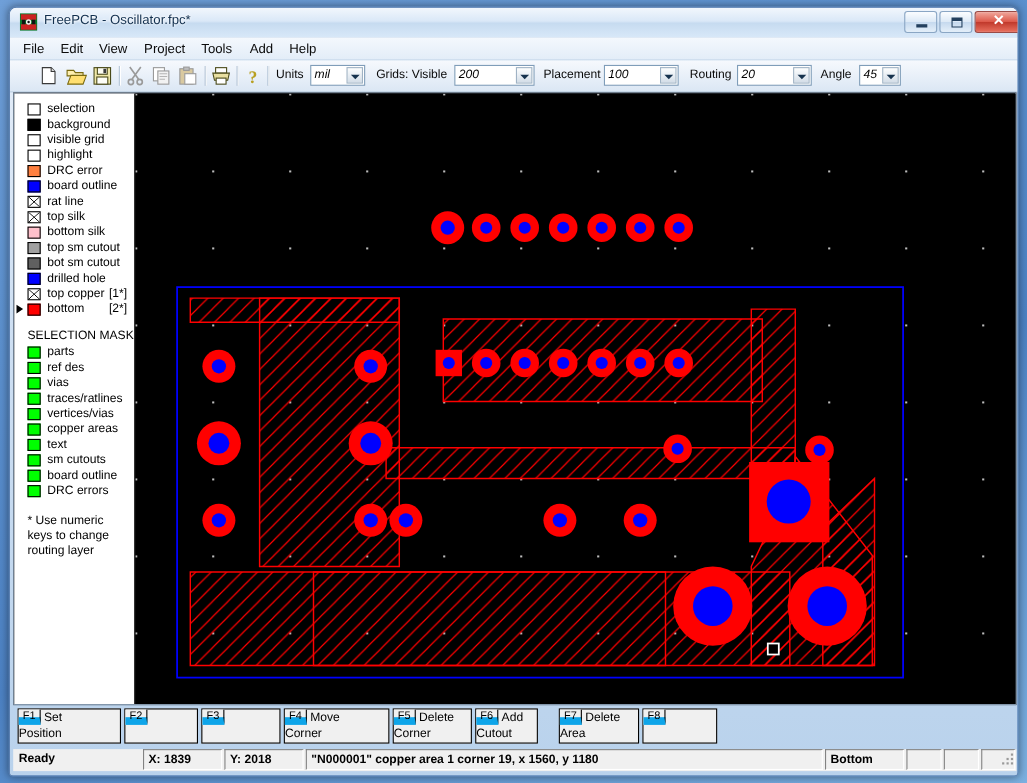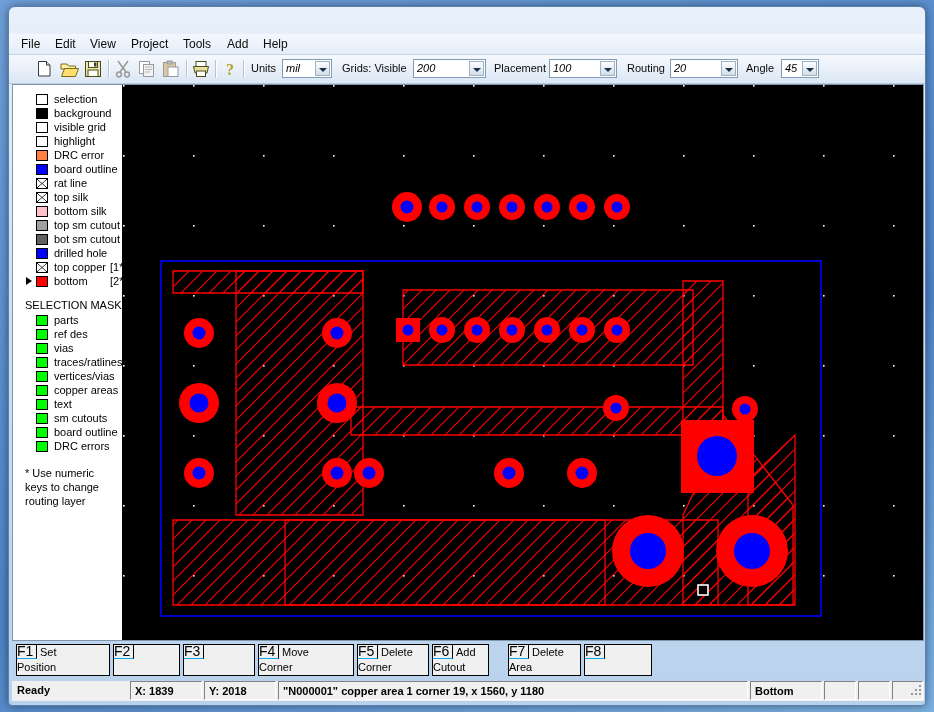--- a/index.html
+++ b/index.html
@@ -90,21 +90,21 @@
   
   #client{
     position:absolute;left:3px;top:77px;width:912px;height:557px;
     background:#000;border:1px solid #8296ab;box-sizing:border-box;
   }
   #sidebar{
     position:absolute;left:0;top:0;width:110px;height:100%;
     background:#ffffff;border-right:1px solid #000;box-sizing:border-box;
     overflow:hidden;
   }
-  .layer-row{position:relative;height:14px;cursor:default;margin-left:11px;}
+  .layer-row{position:relative;height:14px;cursor:default;}
   .swatch{
     position:absolute;left:12px;top:1px;width:12px;height:11px;
     border:1px solid #000;box-sizing:border-box;
   }
   .swatch.hatch:after{
     content:"";position:absolute;left:0;top:0;right:0;bottom:0;
     background:
       linear-gradient(to top right,transparent calc(50% - .6px),#000 50%,transparent calc(50% + .6px)),
       linear-gradient(to bottom right,transparent calc(50% - .6px),#000 50%,transparent calc(50% + .6px));
   }
@@ -125,22 +125,22 @@
   
   #fkeys{
     position:absolute;left:3px;top:636px;width:912px;height:36px;
   }
   .fkey{
     position:absolute;top:1px;height:32px;
     background:#f0f0f0;border:1px solid #000;box-sizing:border-box;cursor:default;
   }
   .fkey .tag{
     position:absolute;left:0;top:0;width:20px;height:14px;
-    border-right:1px solid #000;border-bottom:1px solid #0ea5e9;box-sizing:border-box;
-    font-size:14px;line-height:13px;color:#000;background:#f0f0f0;
+    border-right:1px solid #000;border-bottom:7px solid #0ea5e9;box-sizing:border-box;
+    font-size:10px;line-height:13px;text-align:center;color:#000;background:#f0f0f0;
   }
   .fkey .l1{position:absolute;left:23px;top:0px;font-size:11px;color:#000;line-height:14px;white-space:nowrap;}
   .fkey .l2{position:absolute;left:0;right:0;top:15px;font-size:11px;color:#000;line-height:14px;text-align:left;white-space:nowrap;}
 
   
   #statusbar{
     position:absolute;left:3px;top:674px;width:912px;height:20px;
     background:#f0f0f0;
     font-weight:bold;
   }
@@ -153,20 +153,42 @@
   .sb.flat{border-color:transparent;border:none;padding-left:5px;}
   #sb-grip{position:absolute;right:1px;top:2px;width:14px;height:14px;}
   #sb-grip i{position:absolute;background:#9a9a9a;width:2px;height:2px;}
 </style>
 </head>
 <body>
 
 <div id="desktop">
 <div id="window">
 
+  <div id="titlebar">
+    <svg id="title-icon" viewBox="0 0 16 16">
+      <rect x="0" y="0" width="16" height="16" fill="#0a7a2a"></rect>
+      <rect x="1" y="1" width="14" height="5" fill="#cc2222"></rect>
+      <rect x="1" y="10" width="14" height="5" fill="#cc2222"></rect>
+      <rect x="2" y="6" width="3" height="4" fill="#111"></rect>
+      <rect x="11" y="6" width="3" height="4" fill="#111"></rect>
+      <circle cx="8" cy="8" r="2.4" fill="#f2f2f2"></circle>
+      <circle cx="8" cy="8" r="1.1" fill="#111"></circle>
+    </svg>
+    <div id="title-text">FreePCB - Oscillator.fpc*</div>
+
+    <div class="winbtn" id="btn-min">
+      <i class="min-glyph"></i>
+    </div>
+    <div class="winbtn" id="btn-max">
+      <i class="max-glyph"></i>
+    </div>
+    <div class="winbtn" id="btn-close">
+      <span>✕</span>
+    </div>
+  </div>
 
   <div id="menubar">
     <div class="menu-item" style="left:6px">File</div>
     <div class="menu-item" style="left:40px">Edit</div>
     <div class="menu-item" style="left:75px">View</div>
     <div class="menu-item" style="left:116px">Project</div>
     <div class="menu-item" style="left:168px">Tools</div>
     <div class="menu-item" style="left:212px">Add</div>
     <div class="menu-item" style="left:248px">Help</div>
   </div>

